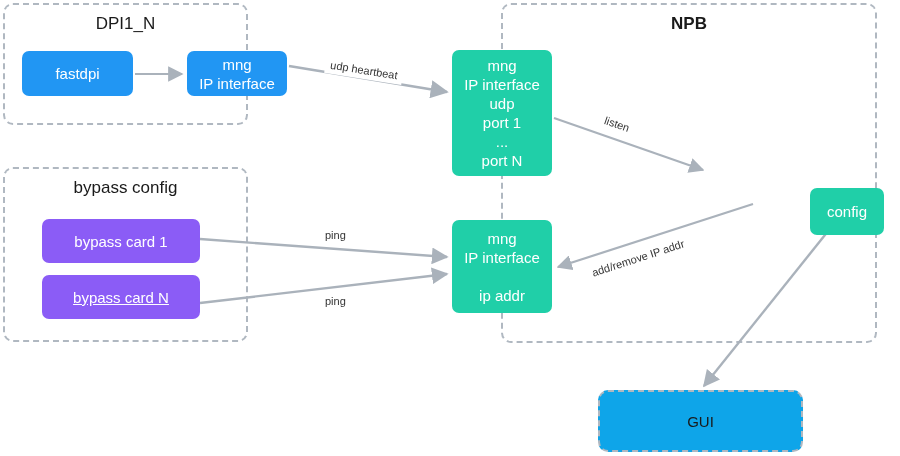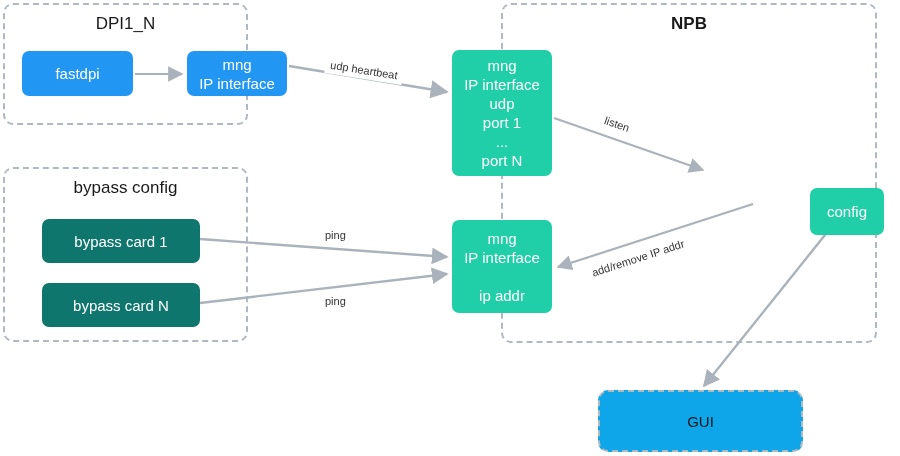--- a/index.html
+++ b/index.html
@@ -39,21 +39,21 @@
     justify-content: center;
     text-align: center;
     color: #ffffff;
     border-radius: 7px;
     font-size: 15px;
     line-height: 19px;
     white-space: pre-line;
     padding: 2px 4px;
   }
   .node.blue-light { background: #2196f3; }
-  .node.blue-dark  { background: #0f766e; }
+  .node.blue-dark  { background: #8b5cf6; }
   .node.teal       { background: #20cfa8; }
   .node.plain {
     background: #0ea5e9;
     color: #1a1a1a;
     border: 2px dashed #b0b8c1;
     border-radius: 10px;
   }
   svg.edges {
     position: absolute;
     left: 0;
@@ -115,21 +115,21 @@
     <line x1="704" y1="386" x2="849" y2="205" stroke="#aab2bb" stroke-width="2.4" marker-end="url(#arrowEnd)" marker-start="url(#arrowStart)"></line>
   </svg>
 
   <div class="node blue-light" style="left:22px; top:51px; width:111px; height:45px;">fastdpi</div>
 
   <div class="node blue-light" style="left:187px; top:51px; width:100px; height:45px;">mng
 IP interface</div>
 
   <div class="node blue-dark" style="left:42px; top:219px; width:158px; height:44px;">bypass card 1</div>
 
-  <div class="node blue-dark" style="left:42px; top:283px; width:158px; height:44px;">bypass card N</div>
+  <div class="node blue-dark" style="left:42px; top:275px; width:158px; height:44px;text-decoration:underline;">bypass card N</div>
 
   <div class="node teal" style="left:452px; top:50px; width:100px; height:126px;">mng
 IP interface
 udp
 port 1
 ...
 port N</div>
 
   <div class="node teal" style="left:452px; top:220px; width:100px; height:93px;">mng
 IP interface

